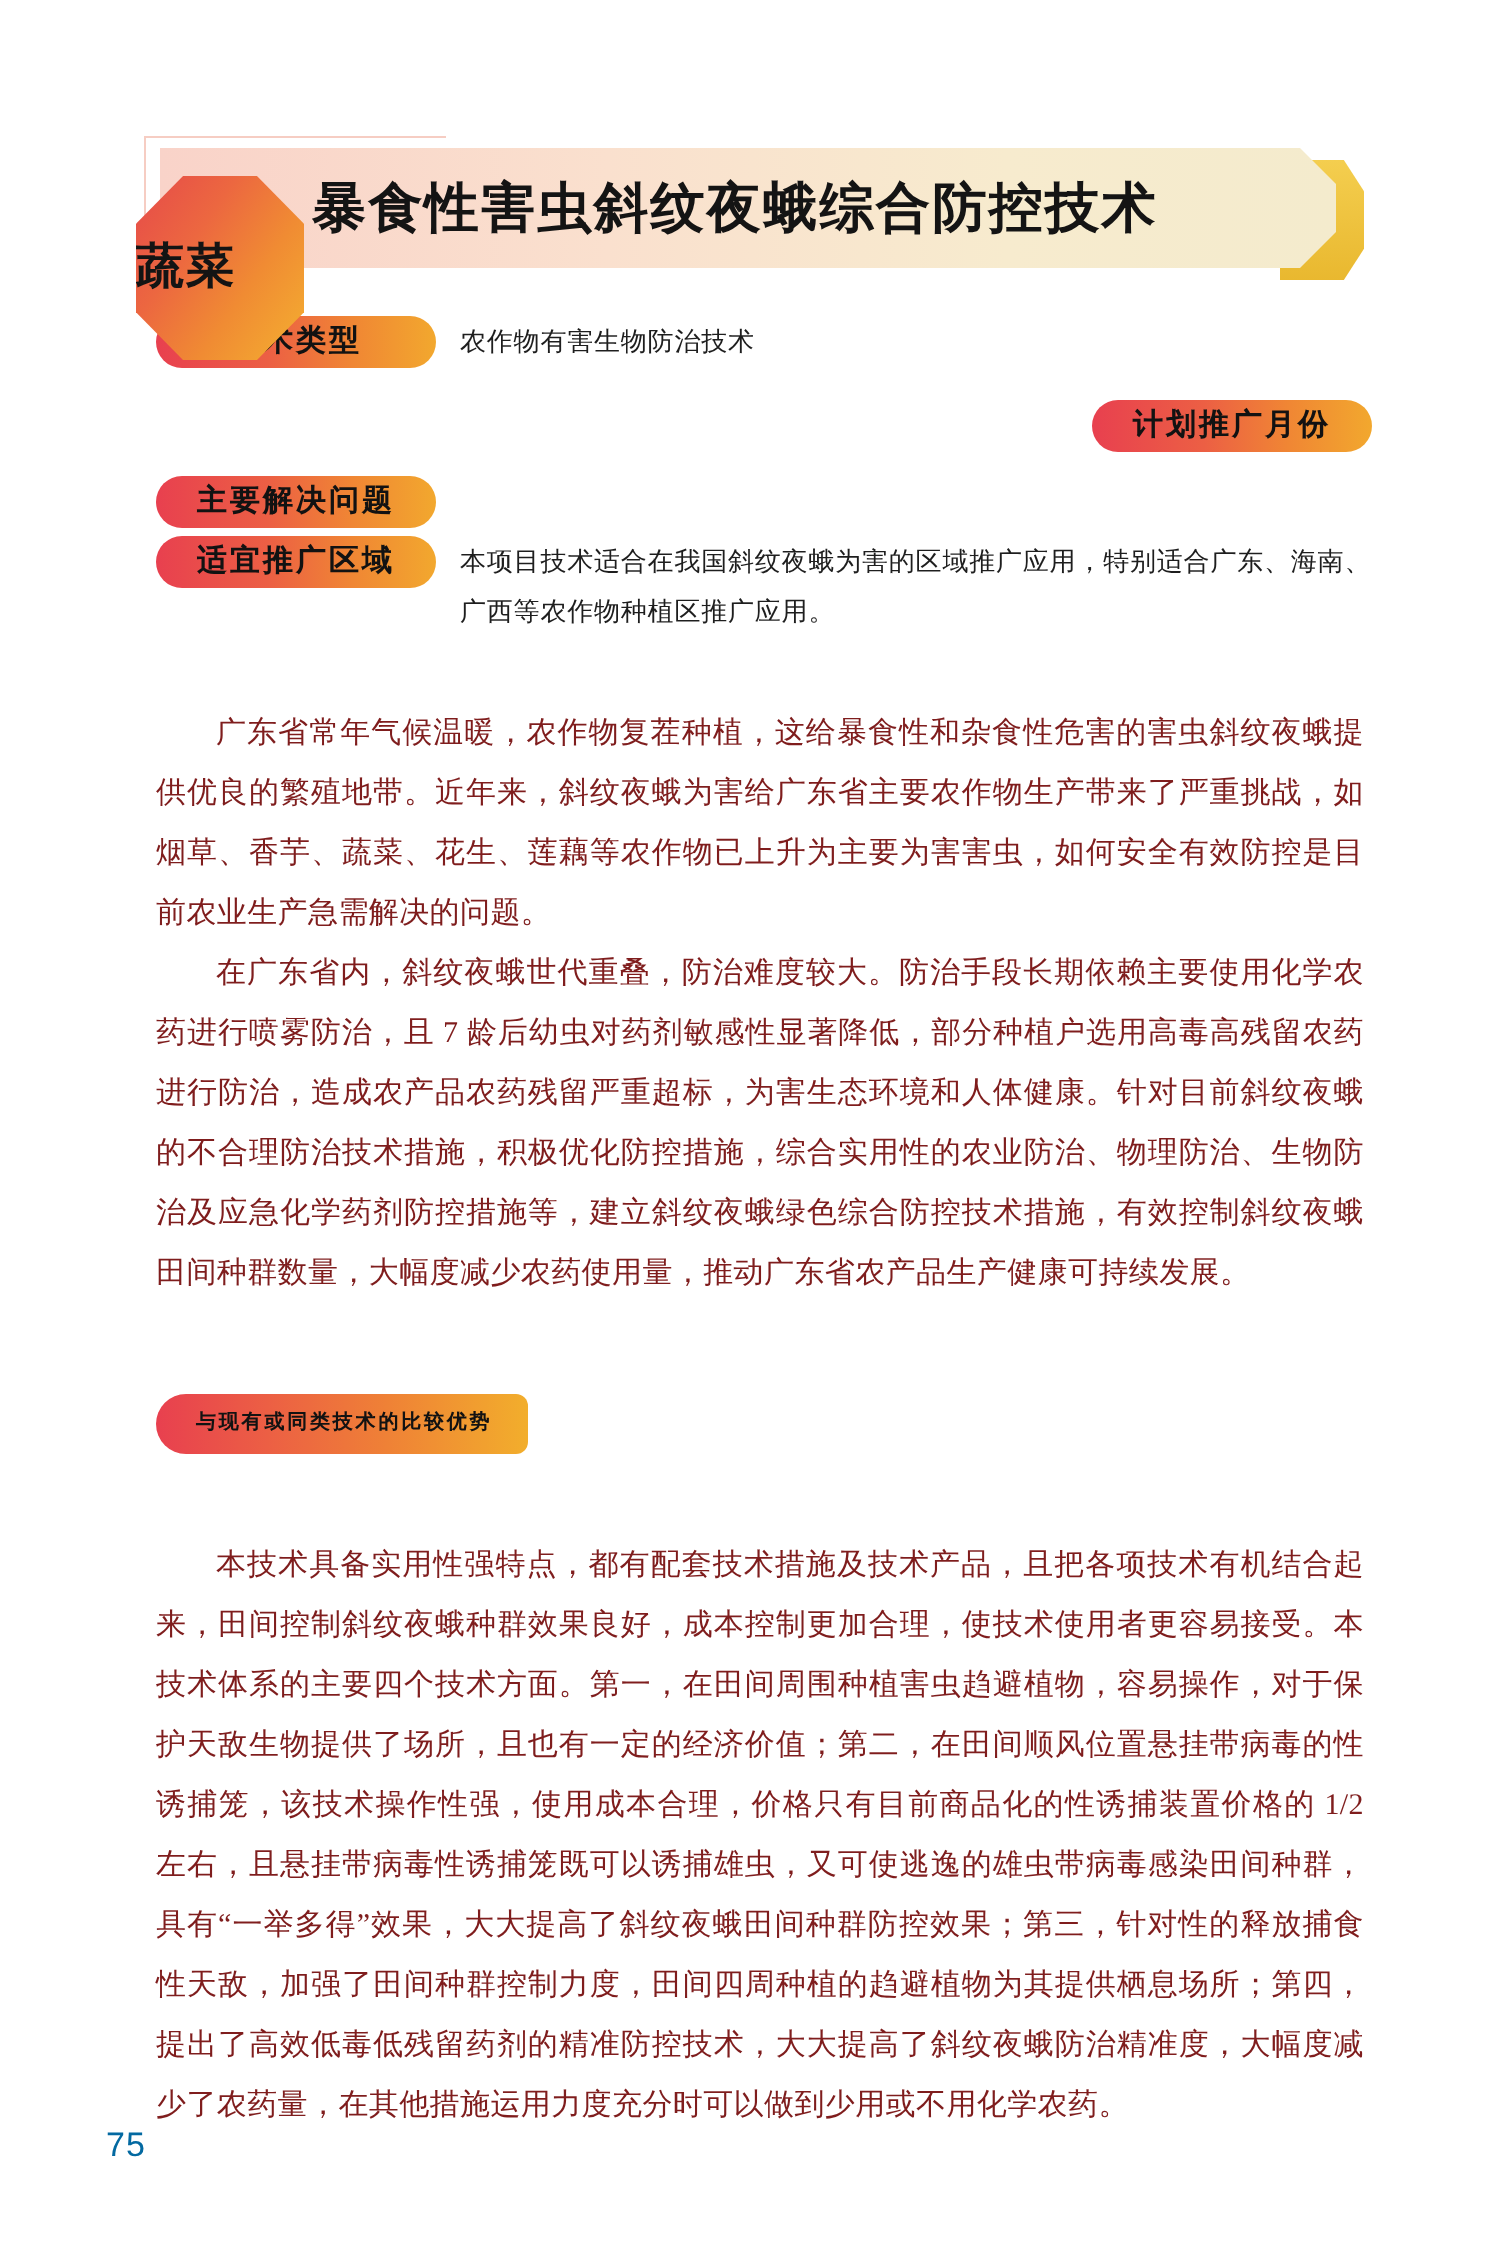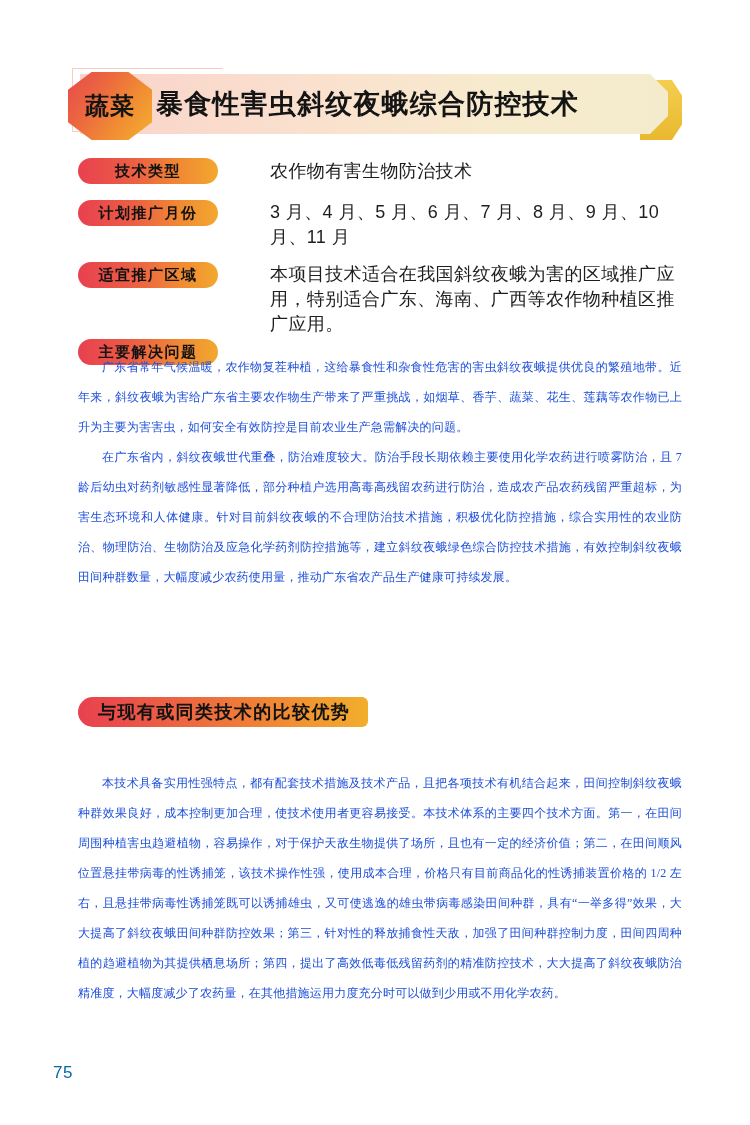--- a/index.html
+++ b/index.html
@@ -62,29 +62,28 @@
     width: 150px;
     height: 62px;
     border: 1px solid #F3BDB0;
     border-right: none;
     z-index: 1;
     opacity: .75;
   }
   .badge-octagon {
     position: absolute;
     left: 0px;
-    top: 0px;
+    top: 16px;
     width: 84px;
-    height: 68px;
+    height: 92px;
     background: linear-gradient(125deg, #E64A4A 0%, #EC6740 34%, #F08B33 64%, #F4B030 100%);
     clip-path: polygon(28% 0%, 72% 0%, 100% 26%, 100% 74%, 72% 100%, 28% 100%, 0% 74%, 0% 26%);
     z-index: 3;
     display: flex;
     align-items: center;
-    justify-content: center;
   }
   .badge-octagon .badge-text {
     font-family: "Liberation Sans", "DejaVu Sans", sans-serif;
     font-weight: 700;
     font-size: 24px;
     letter-spacing: 1px;
     color: #141414;
     line-height: 1;
   }
   .banner-title {
@@ -126,45 +125,44 @@
     font-family: Liberation Sans, sans-serif;
     font-weight: 700;
     font-size: 15px;
     letter-spacing: 1.5px;
     color: #121212;
     box-sizing: border-box;
   }
   .meta-value {
     flex: 1 1 auto;
     padding-left: 12px;
-    font-family: Liberation Sans, sans-serif;
-    font-size: 18px;
+    font-family: Liberation Serif, serif;
+    font-size: 13px;
     line-height: 26px;
     color: #1e1e1e;
     letter-spacing: .4px;
-    margin-left: 40px;
   }
   .meta-value.multi {
     line-height: 25px;
   }
 
   
   .meta-row.r1 { margin-bottom: 16px; }
   .meta-row.r2 { margin-bottom: 12px; justify-content: flex-end; }
   .meta-row.r3 { margin-bottom: 2px; }
 
   
   .body-text {
     position: absolute;
     left: 78px;
     width: 604px;
     font-family: "Liberation Serif", "DejaVu Serif", serif;
-    font-size: 12px;
+    font-size: 15px;
     line-height: 30px;
-    color: #1d4ed8;
+    color: #7f1d1d;
     text-align: justify;
     text-justify: inter-character;
     letter-spacing: .2px;
   }
   .body-text p {
     margin: 0;
     text-indent: 2em;
   }
 
   #para-intro { top: 352px; }
@@ -175,21 +173,21 @@
     position: absolute;
     left: 78px;
     top: 697px;
     height: 30px;
     line-height: 30px;
     padding: 0 18px 0 20px;
     border-radius: 15px 6px 6px 15px;
     background: linear-gradient(90deg, #E8404F 0%, #EC5F44 30%, #EF8136 62%, #F2AE2C 100%);
     font-family: "Liberation Sans", "DejaVu Sans", sans-serif;
     font-weight: 700;
-    font-size: 18px;
+    font-size: 10px;
     letter-spacing: 1.4px;
     color: #121212;
     display: inline-block;
     box-sizing: border-box;
   }
 
   
   .page-number {
     position: absolute;
     left: 53px;
@@ -217,33 +215,32 @@
 
   <div class="meta-block">
 
     <div class="meta-row r1">
       <div class="meta-pill">技术类型</div>
       <div class="meta-value">农作物有害生物防治技术</div>
     </div>
 
     <div class="meta-row r2">
       <div class="meta-pill">计划推广月份</div>
-      <div class="meta-value multi">3 月、4 月、5 月、6 月、7 月、8 月、9 月、10 月、11 月</div>
+    </div>
+
+    <div class="meta-row r4">
+      <div class="meta-pill">主要解决问题</div>
+      <div class="meta-value"></div>
     </div>
 
     <div class="meta-row r3">
       <div class="meta-pill">适宜推广区域</div>
       <div class="meta-value multi">本项目技术适合在我国斜纹夜蛾为害的区域推广应用，特别适合广东、海南、广西等农作物种植区推广应用。</div>
     </div>
 
-    <div class="meta-row r4">
-      <div class="meta-pill">主要解决问题</div>
-      <div class="meta-value"></div>
-    </div>
-
   </div>
 
   <div class="body-text" id="para-intro">
     <p>广东省常年气候温暖，农作物复茬种植，这给暴食性和杂食性危害的害虫斜纹夜蛾提供优良的繁殖地带。近年来，斜纹夜蛾为害给广东省主要农作物生产带来了严重挑战，如烟草、香芋、蔬菜、花生、莲藕等农作物已上升为主要为害害虫，如何安全有效防控是目前农业生产急需解决的问题。</p>
     <p>在广东省内，斜纹夜蛾世代重叠，防治难度较大。防治手段长期依赖主要使用化学农药进行喷雾防治，且 7 龄后幼虫对药剂敏感性显著降低，部分种植户选用高毒高残留农药进行防治，造成农产品农药残留严重超标，为害生态环境和人体健康。针对目前斜纹夜蛾的不合理防治技术措施，积极优化防控措施，综合实用性的农业防治、物理防治、生物防治及应急化学药剂防控措施等，建立斜纹夜蛾绿色综合防控技术措施，有效控制斜纹夜蛾田间种群数量，大幅度减少农药使用量，推动广东省农产品生产健康可持续发展。</p>
   </div>
 
   <div class="section-header">与现有或同类技术的比较优势</div>
 
   <div class="body-text" id="para-body2">

